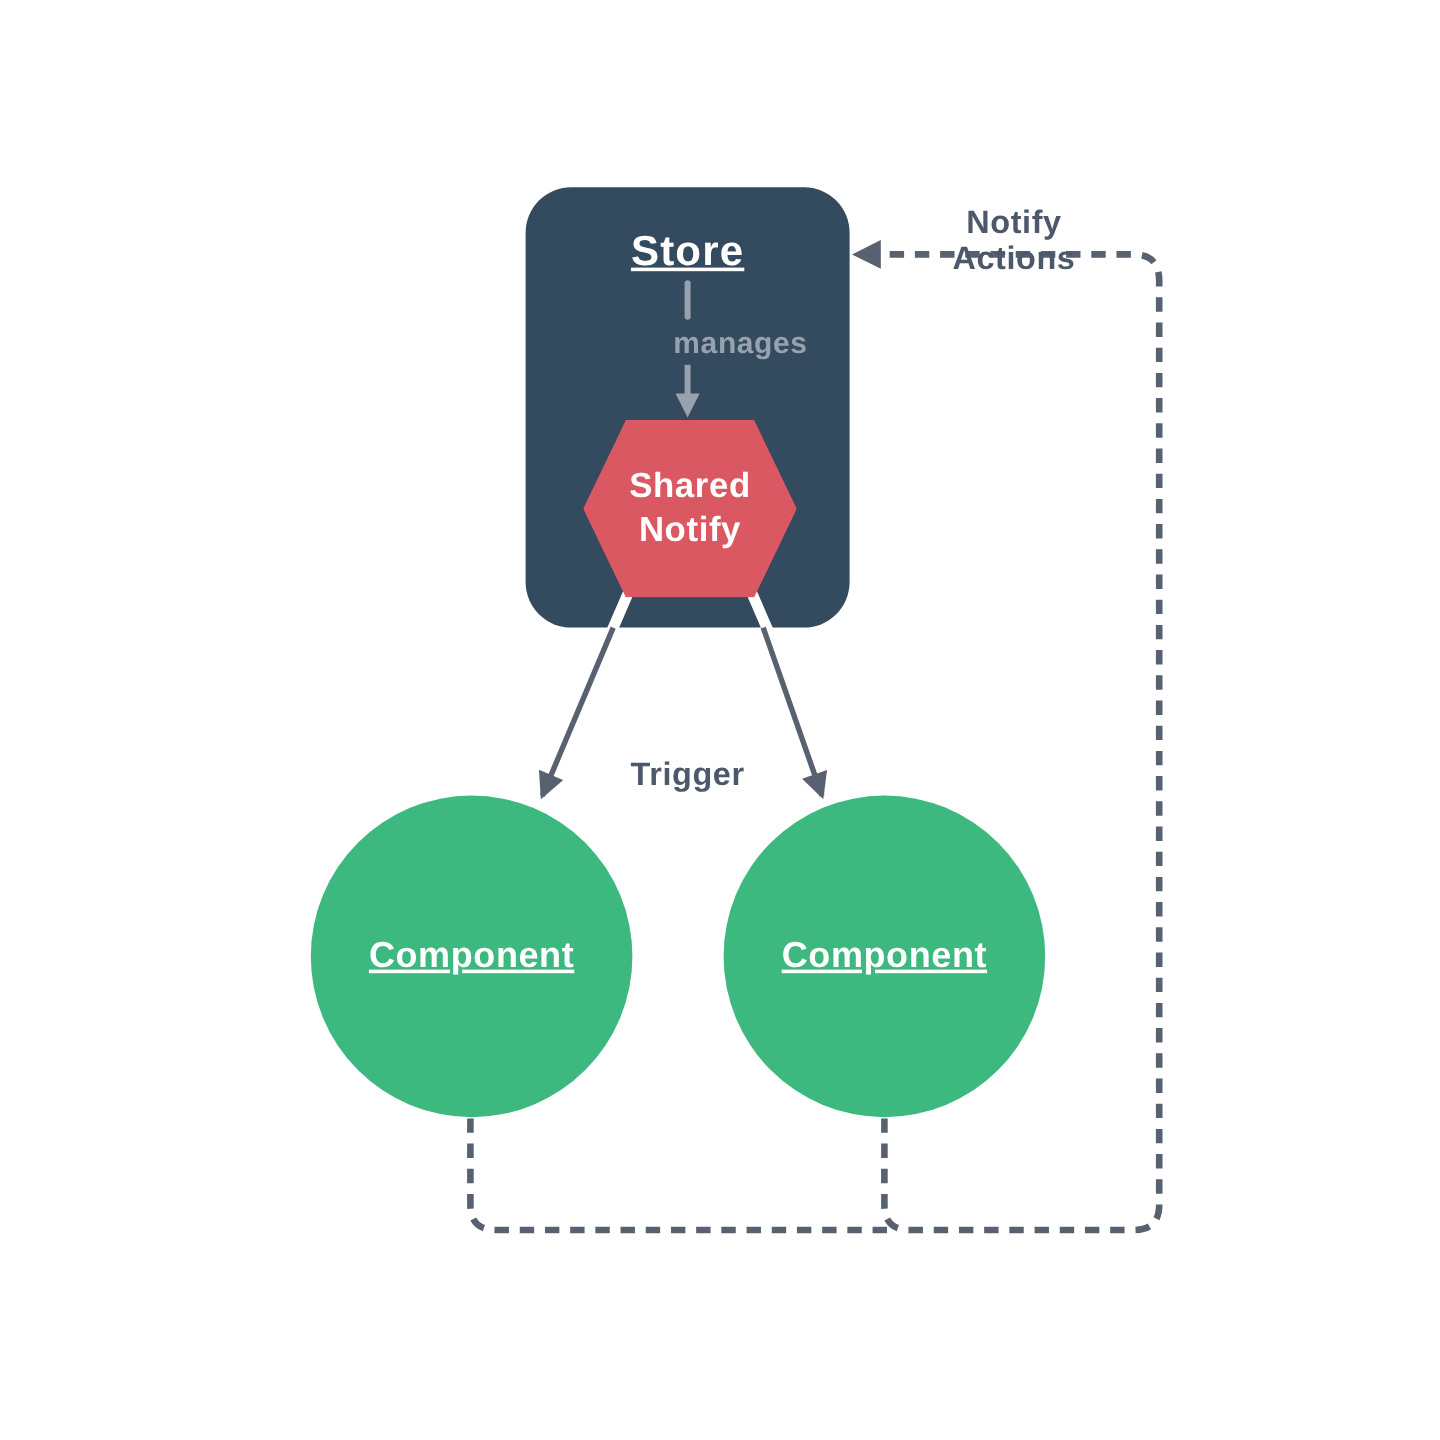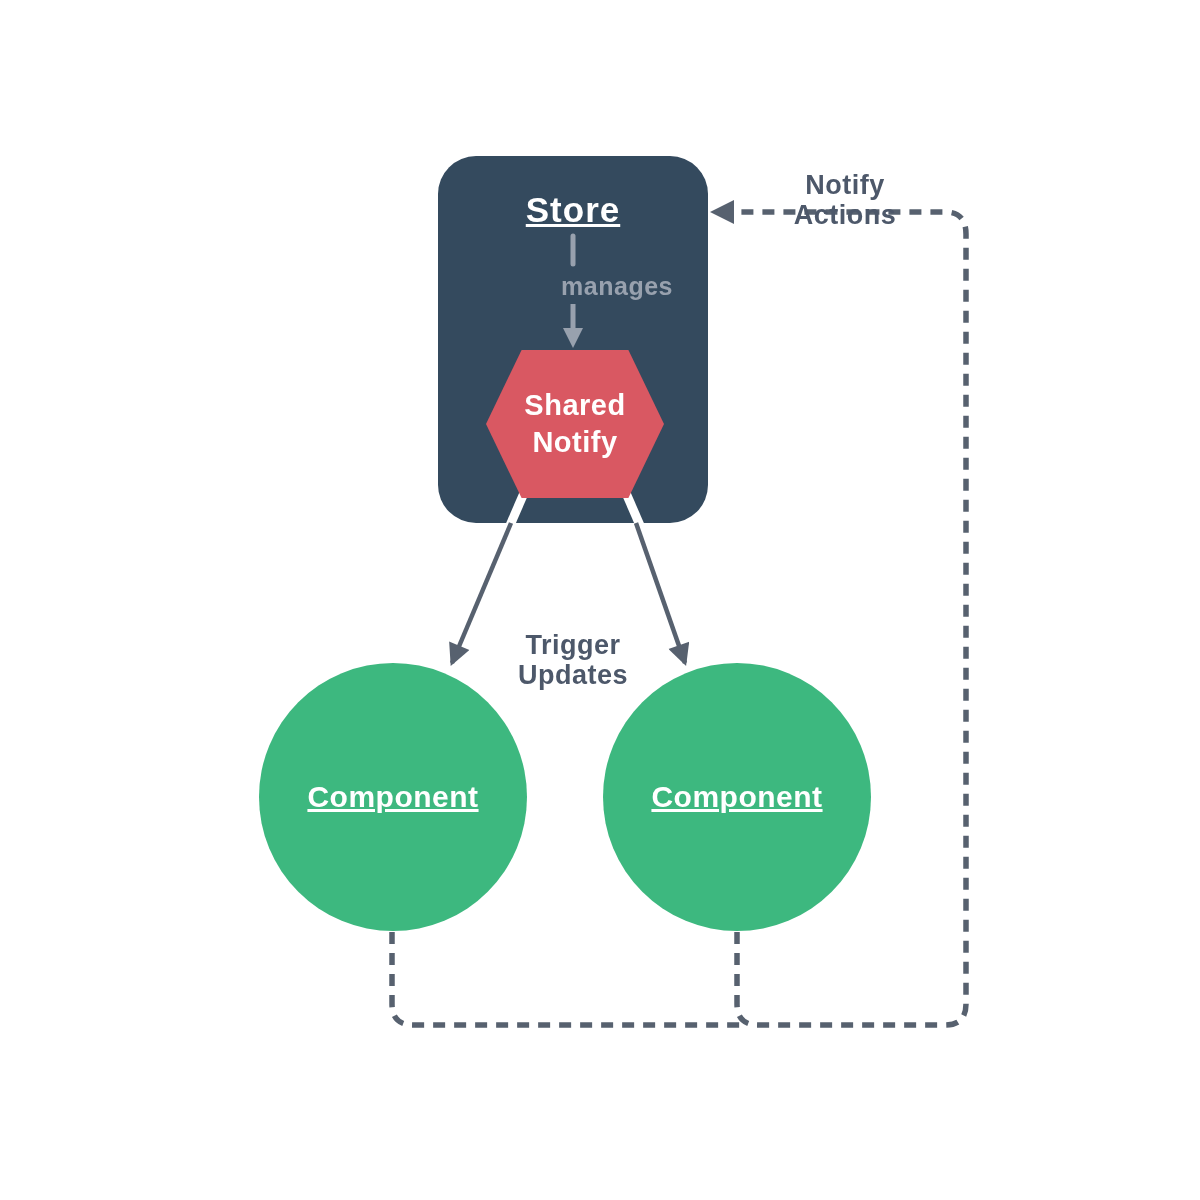--- a/index.html
+++ b/index.html
@@ -156,20 +156,19 @@
 
   <div class="component-circle left">
     <div class="component-label">Component</div>
   </div>
   <div class="component-circle right">
     <div class="component-label">Component</div>
   </div>
 
   <div class="edge-label trigger">
     <div>Trigger</div>
-    <div>Updates</div>
   </div>
   <div class="edge-label notify">
     <div>Notify</div>
     <div>Actions</div>
   </div>
 
 </div>
 
 </body></html>

